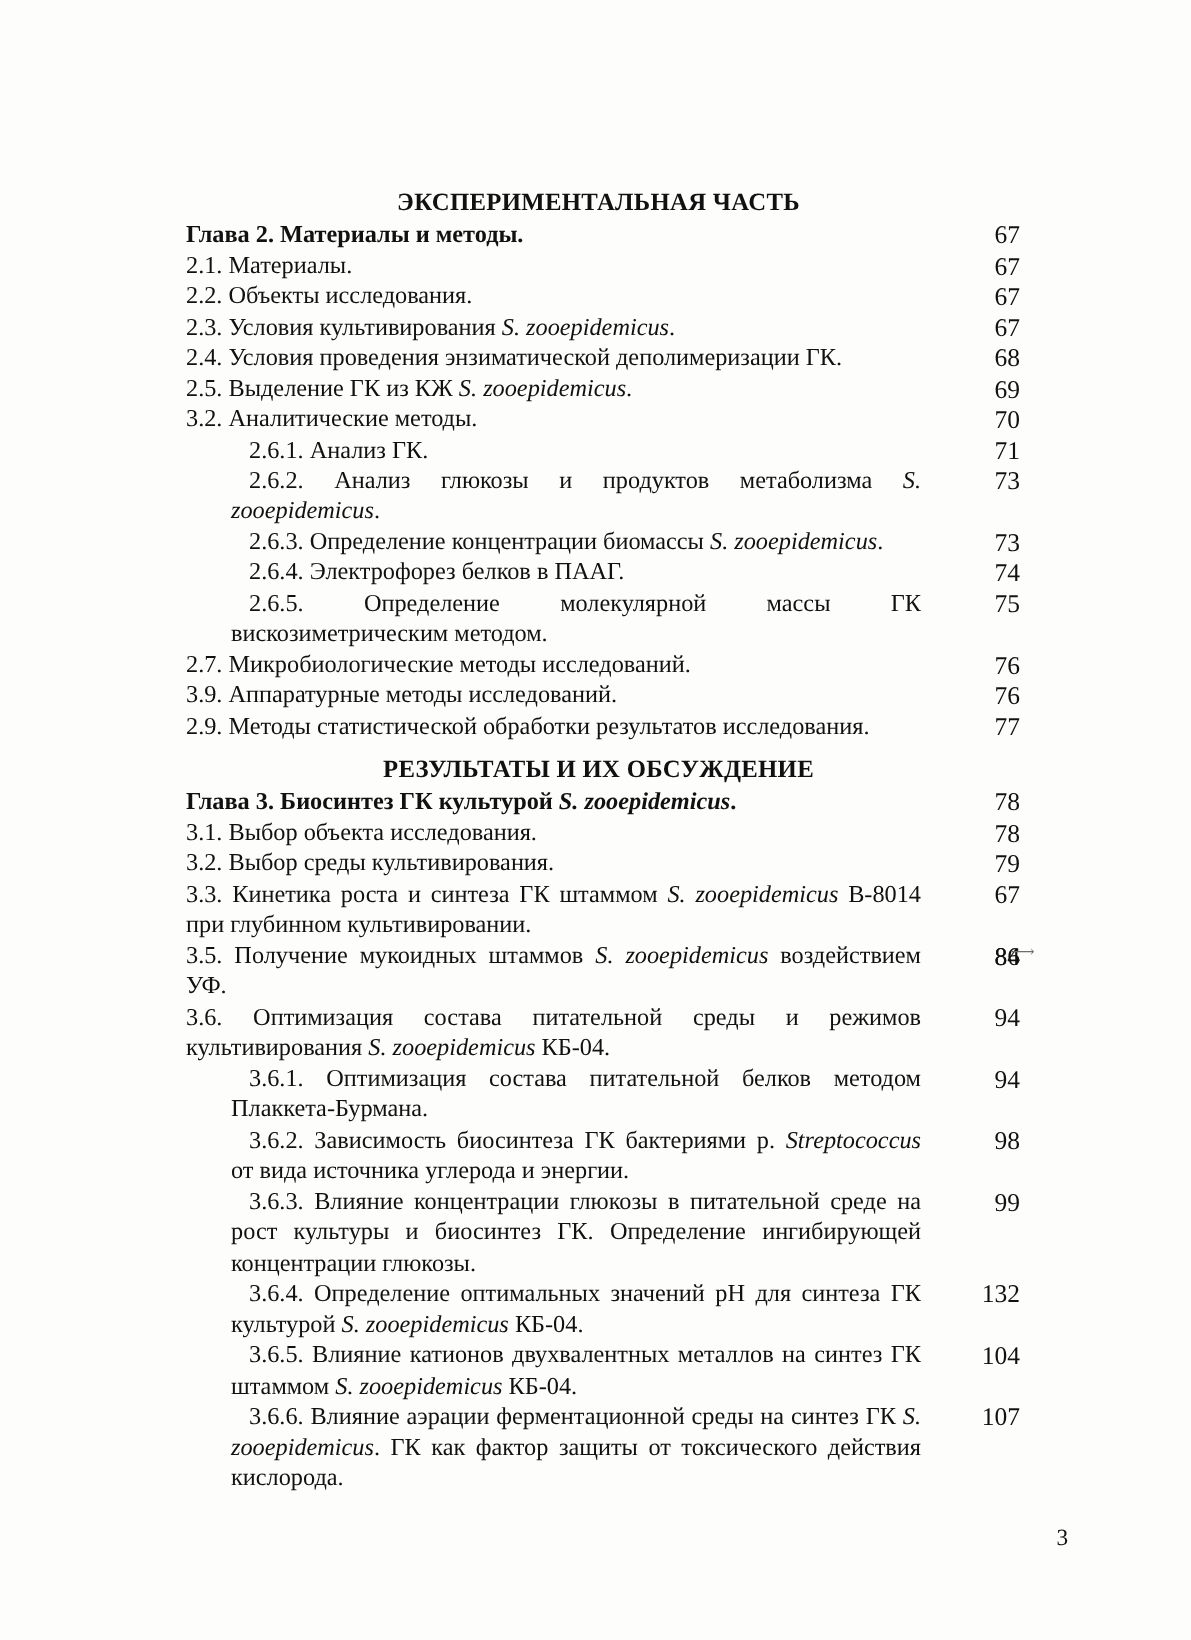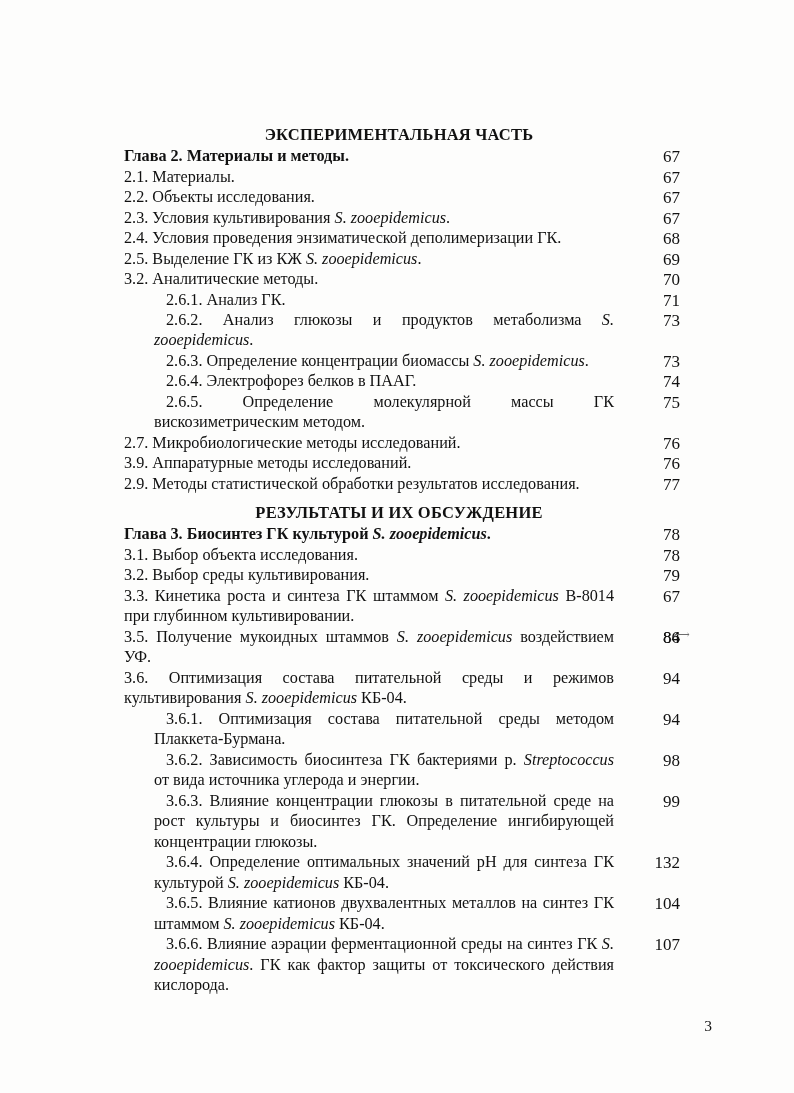--- a/index.html
+++ b/index.html
@@ -200,21 +200,21 @@
       </div>
       <div class="toc-row lvl-1 hang">
         <span class="toc-text">3.5. Получение мукоидных штаммов <i class="sp">S. zooepidemicus</i> воздействием УФ.</span>
         <span class="pageno">86</span>
       </div>
       <div class="toc-row lvl-1 hang">
         <span class="toc-text">3.6. Оптимизация состава питательной среды и режимов культивирования <i class="sp">S. zooepidemicus</i> КБ-04.</span>
         <span class="pageno">94</span>
       </div>
       <div class="toc-row lvl-2">
-        <span class="toc-text">3.6.1. Оптимизация состава питательной среды методом Плаккета-Бурмана.</span>
+        <span class="toc-text">3.6.1. Оптимизация состава питательной белков методом Плаккета-Бурмана.</span>
         <span class="pageno">94</span>
       </div>
       <div class="toc-row lvl-2">
         <span class="toc-text">3.6.2. Зависимость биосинтеза ГК бактериями р. <i class="sp">Streptococcus</i> от вида источника углерода и энергии.</span>
         <span class="pageno">98</span>
       </div>
       <div class="toc-row lvl-2">
         <span class="toc-text">3.6.3. Влияние концентрации глюкозы в питательной среде на рост культуры и биосинтез ГК. Определение ингибирующей концентрации глюкозы.</span>
         <span class="pageno">99</span>
       </div>

